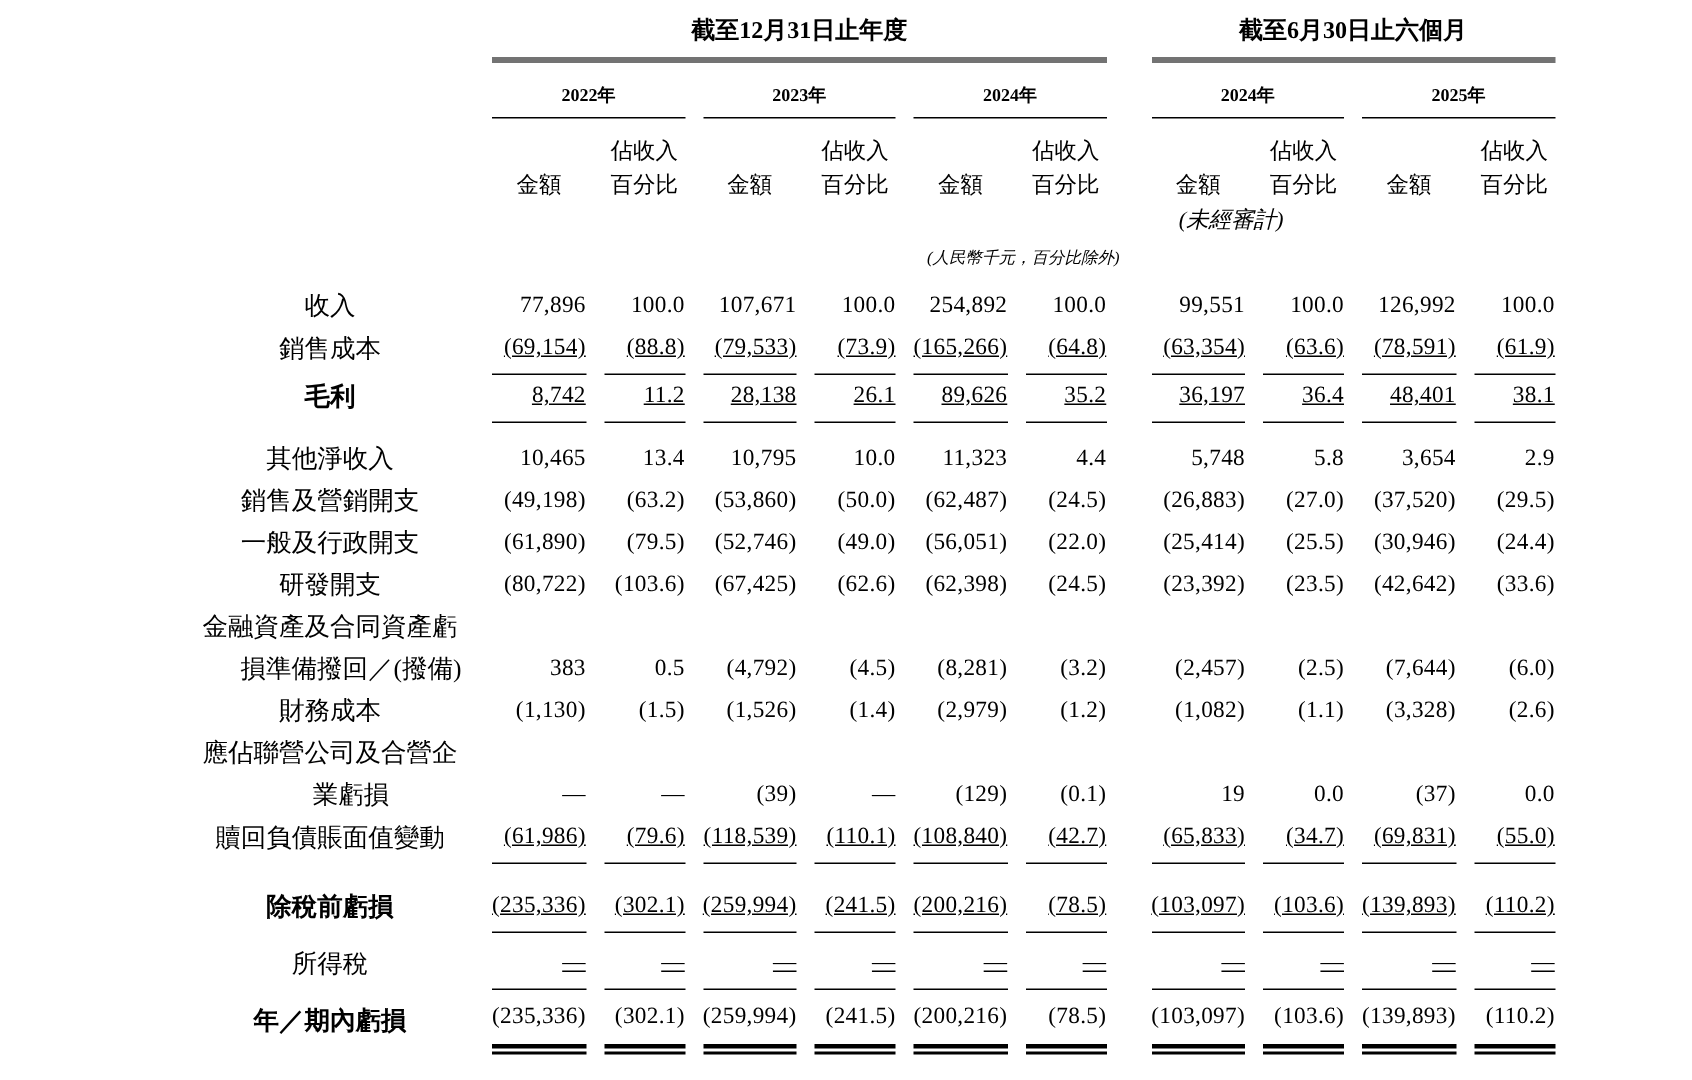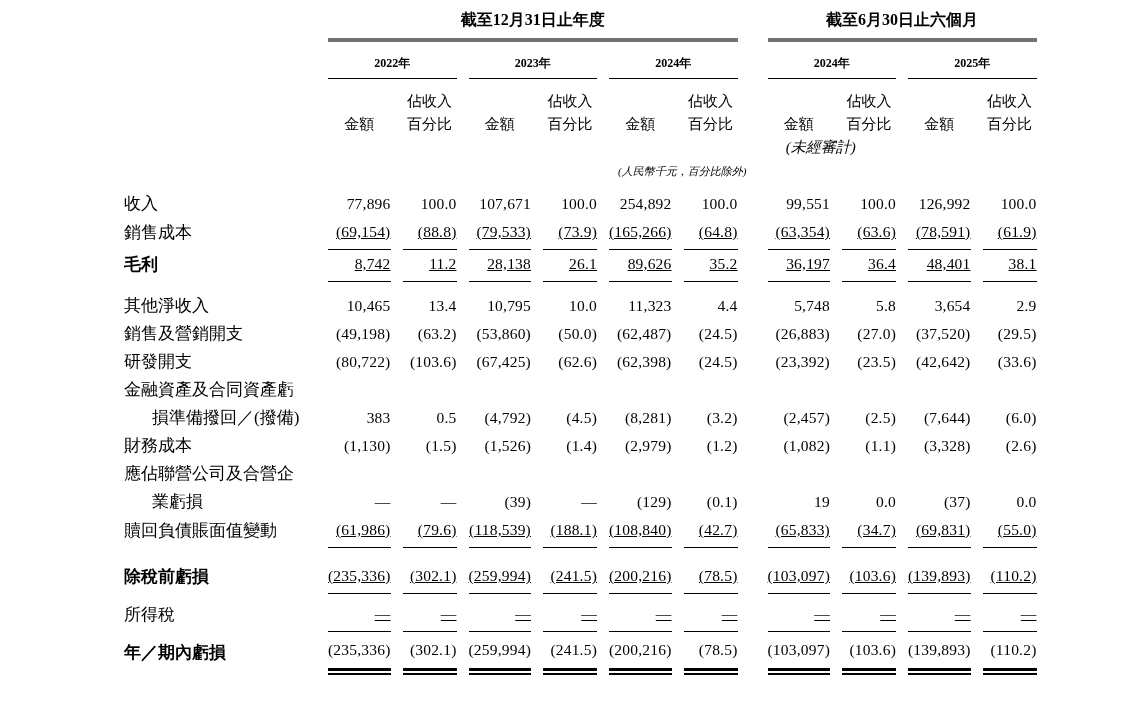--- a/index.html
+++ b/index.html
@@ -3,21 +3,21 @@
 <meta charset="utf-8">
 <style>
   html,body{margin:0;padding:0;}
   body{
     width:1128px;height:720px;background:#ffffff;overflow:hidden;
     font-family:"Liberation Serif","DejaVu Serif",serif;color:#000;
   }
   .page{padding:6px 0 0 112px;}
   table.fin{border-collapse:separate;border-spacing:12px 0;table-layout:fixed;}
   td{vertical-align:bottom;white-space:nowrap;padding:0;}
-  .lbl{font-size:17px;text-align:left;}
+  .lbl{font-size:17px;text-align:center;}
   .n{font-size:15.5px;text-align:right;letter-spacing:0.2px;}
   
   .grp{font-weight:bold;font-size:16px;text-align:center;
        border-bottom:4px solid #737373;padding:4px 0 7px;}
   .yr{font-weight:bold;font-size:12px;text-align:center;
       border-bottom:1.5px solid #000;padding:13px 0 6px;}
   .sub{font-size:15px;text-align:center;line-height:23px;}
   tr.h-sub1 td{padding-top:11px;}
   .unaud{font-style:italic;font-size:15px;text-align:center;
          line-height:22px;padding-right:22px;}
@@ -177,20 +177,34 @@
           <td class="n">(50.0)</td>
           <td class="n">(62,487)</td>
           <td class="n">(24.5)</td>
           <td></td>
           <td class="n">(26,883)</td>
           <td class="n">(27.0)</td>
           <td class="n">(37,520)</td>
           <td class="n">(29.5)</td>
         </tr>
         <tr>
+          <td class="lbl">一般及行政開支</td>
+          <td class="n">(61,890)</td>
+          <td class="n">(79.5)</td>
+          <td class="n">(52,746)</td>
+          <td class="n">(49.0)</td>
+          <td class="n">(56,051)</td>
+          <td class="n">(22.0)</td>
+          <td></td>
+          <td class="n">(25,414)</td>
+          <td class="n">(25.5)</td>
+          <td class="n">(30,946)</td>
+          <td class="n">(24.4)</td>
+        </tr>
+        <tr>
           <td class="lbl">研發開支</td>
           <td class="n">(80,722)</td>
           <td class="n">(103.6)</td>
           <td class="n">(67,425)</td>
           <td class="n">(62.6)</td>
           <td class="n">(62,398)</td>
           <td class="n">(24.5)</td>
           <td></td>
           <td class="n">(23,392)</td>
           <td class="n">(23.5)</td>
@@ -243,21 +257,21 @@
           <td class="n">19</td>
           <td class="n">0.0</td>
           <td class="n">(37)</td>
           <td class="n">0.0</td>
         </tr>
         <tr class="rb">
           <td class="lbl">贖回負債賬面值變動</td>
           <td class="n">(61,986)</td>
           <td class="n">(79.6)</td>
           <td class="n">(118,539)</td>
-          <td class="n">(188.1)</td>
+          <td class="n">(110.1)</td>
           <td class="n">(108,840)</td>
           <td class="n">(42.7)</td>
           <td></td>
           <td class="n">(65,833)</td>
           <td class="n">(34.7)</td>
           <td class="n">(69,831)</td>
           <td class="n">(55.0)</td>
         </tr>
         <tr class="gaprow" style="height: 14px;">
           <td colspan="12"></td>

